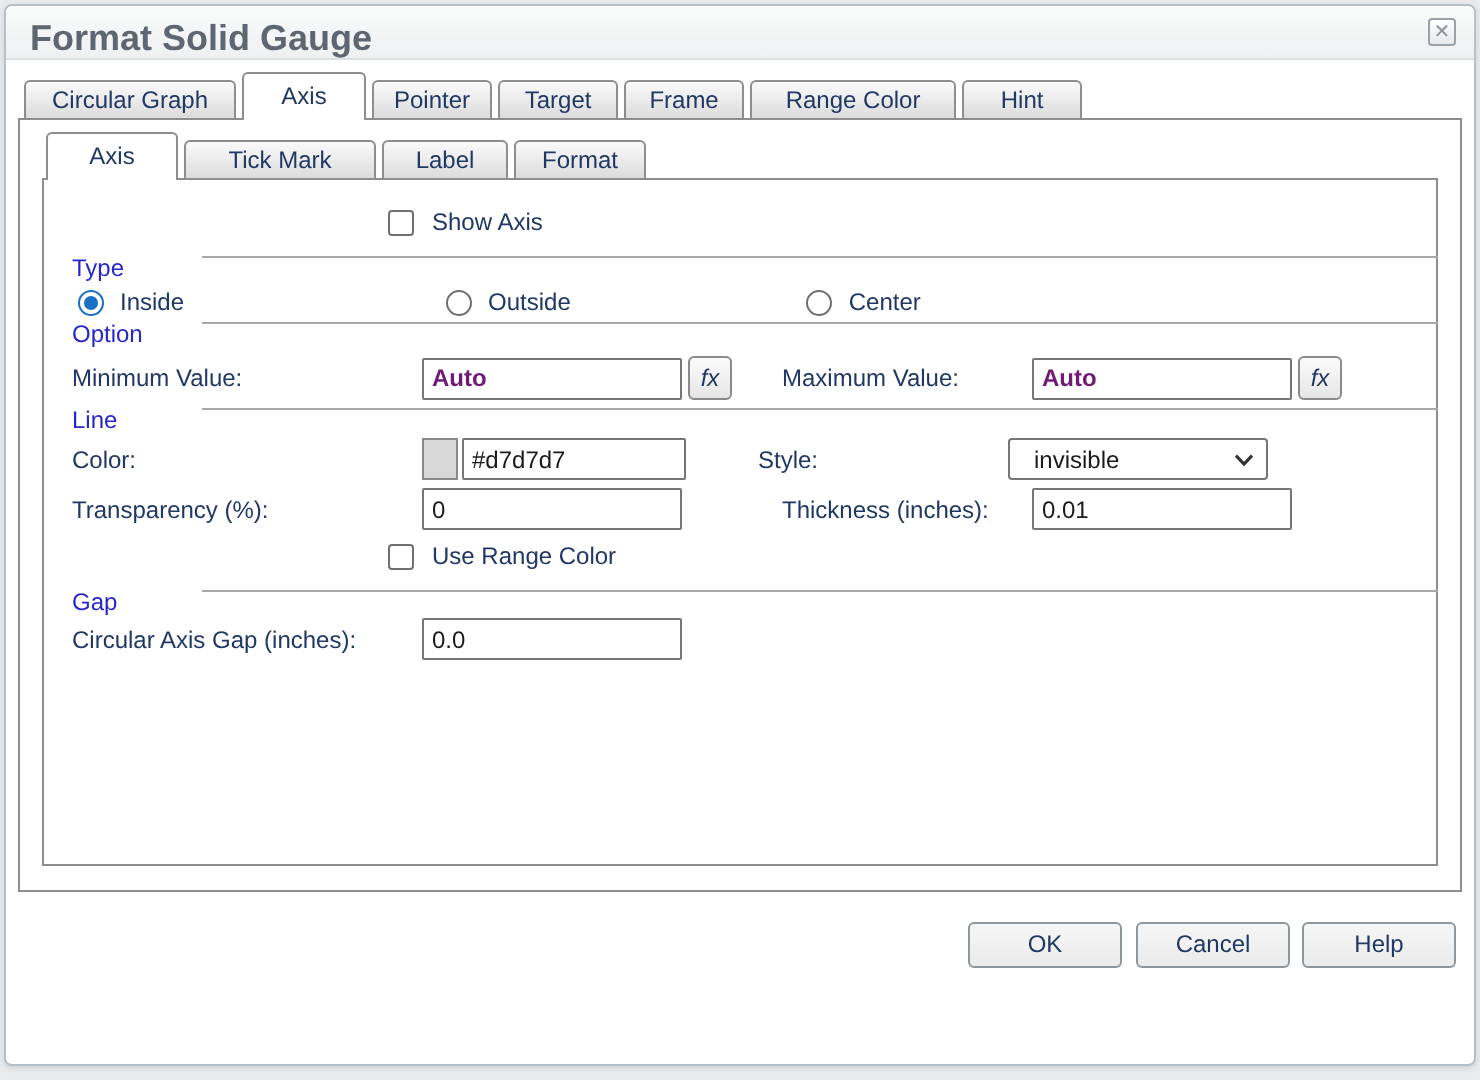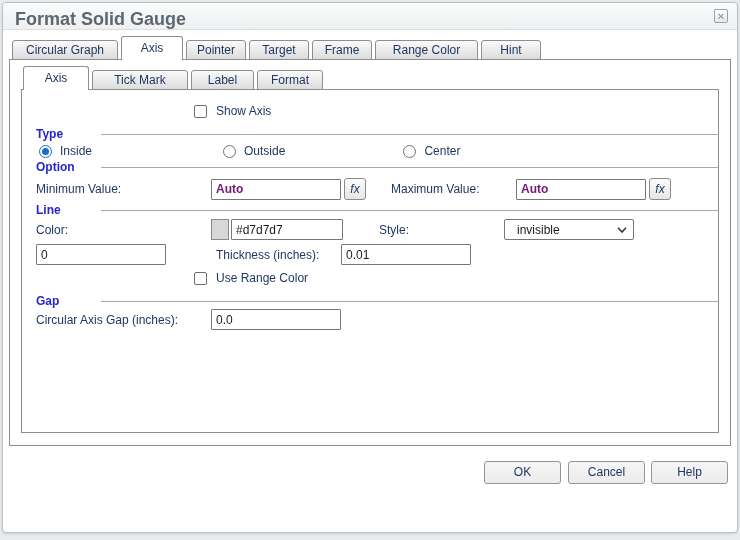--- a/index.html
+++ b/index.html
@@ -55,21 +55,21 @@
     border:1px solid #8e8e8e;background:#fff;box-sizing:border-box;z-index:1;
   }
   .inner-panel{
     position:absolute;left:18px;top:86px;width:698px;height:344px;
     border:1px solid #8e8e8e;background:#fff;box-sizing:border-box;z-index:2;
   }
   
   .row{position:absolute;display:flex;align-items:center;z-index:5;}
   .lbl{color:#203864;}
   .section{
-    position:absolute;left:33px;width:683px;display:flex;align-items:center;z-index:5;font-weight:bold;
+    position:absolute;left:33px;width:683px;display:flex;z-index:5;
   }
   .section .stitle{flex:none;width:65px;color:#2626cc;}
   .section .rule{flex:1;border-top:1px solid #a8a8a8;height:0;margin-top:1px;}
   
   .cb{
     box-sizing:border-box;width:13px;height:13px;background:#fff;
     border:1px solid #707070;border-radius:2px;flex:none;cursor:pointer;
   }
   .radio{
     box-sizing:border-box;width:13px;height:13px;border-radius:50%;
@@ -187,20 +187,21 @@
     <input class="txt" style="width: 112px; margin-left: 2px;" value="#d7d7d7">
     <span class="lbl" style="margin-left:36px;width:125px;flex:none">Style:</span>
     <span class="selectbox">
       <span>invisible</span>
       <svg class="chev" viewBox="0 0 10 6">
           <path d="M1 0.8 L5 5 L9 0.8" stroke="#333" stroke-width="1.6" fill="none"></path>
         </svg>
     </span>
   </div>
   <div class="row" style="left:33px;top:241px;width:680px;">
+    <span class="lbl" style="width:175px;flex:none">Transparency (%):</span>
     <input class="txt" style="width: 130px;" value="0">
     <span class="lbl" style="margin-left:50px;width:125px;flex:none">Thickness (inches):</span>
     <input class="txt" style="width: 130px;" value="0.01">
   </div>
   <div class="row" style="left:191px;top:268px;gap:9px;">
     <span class="cb"></span>
     <span class="lbl">Use Range Color</span>
   </div>
 
   <div class="section" style="top:291px;">

